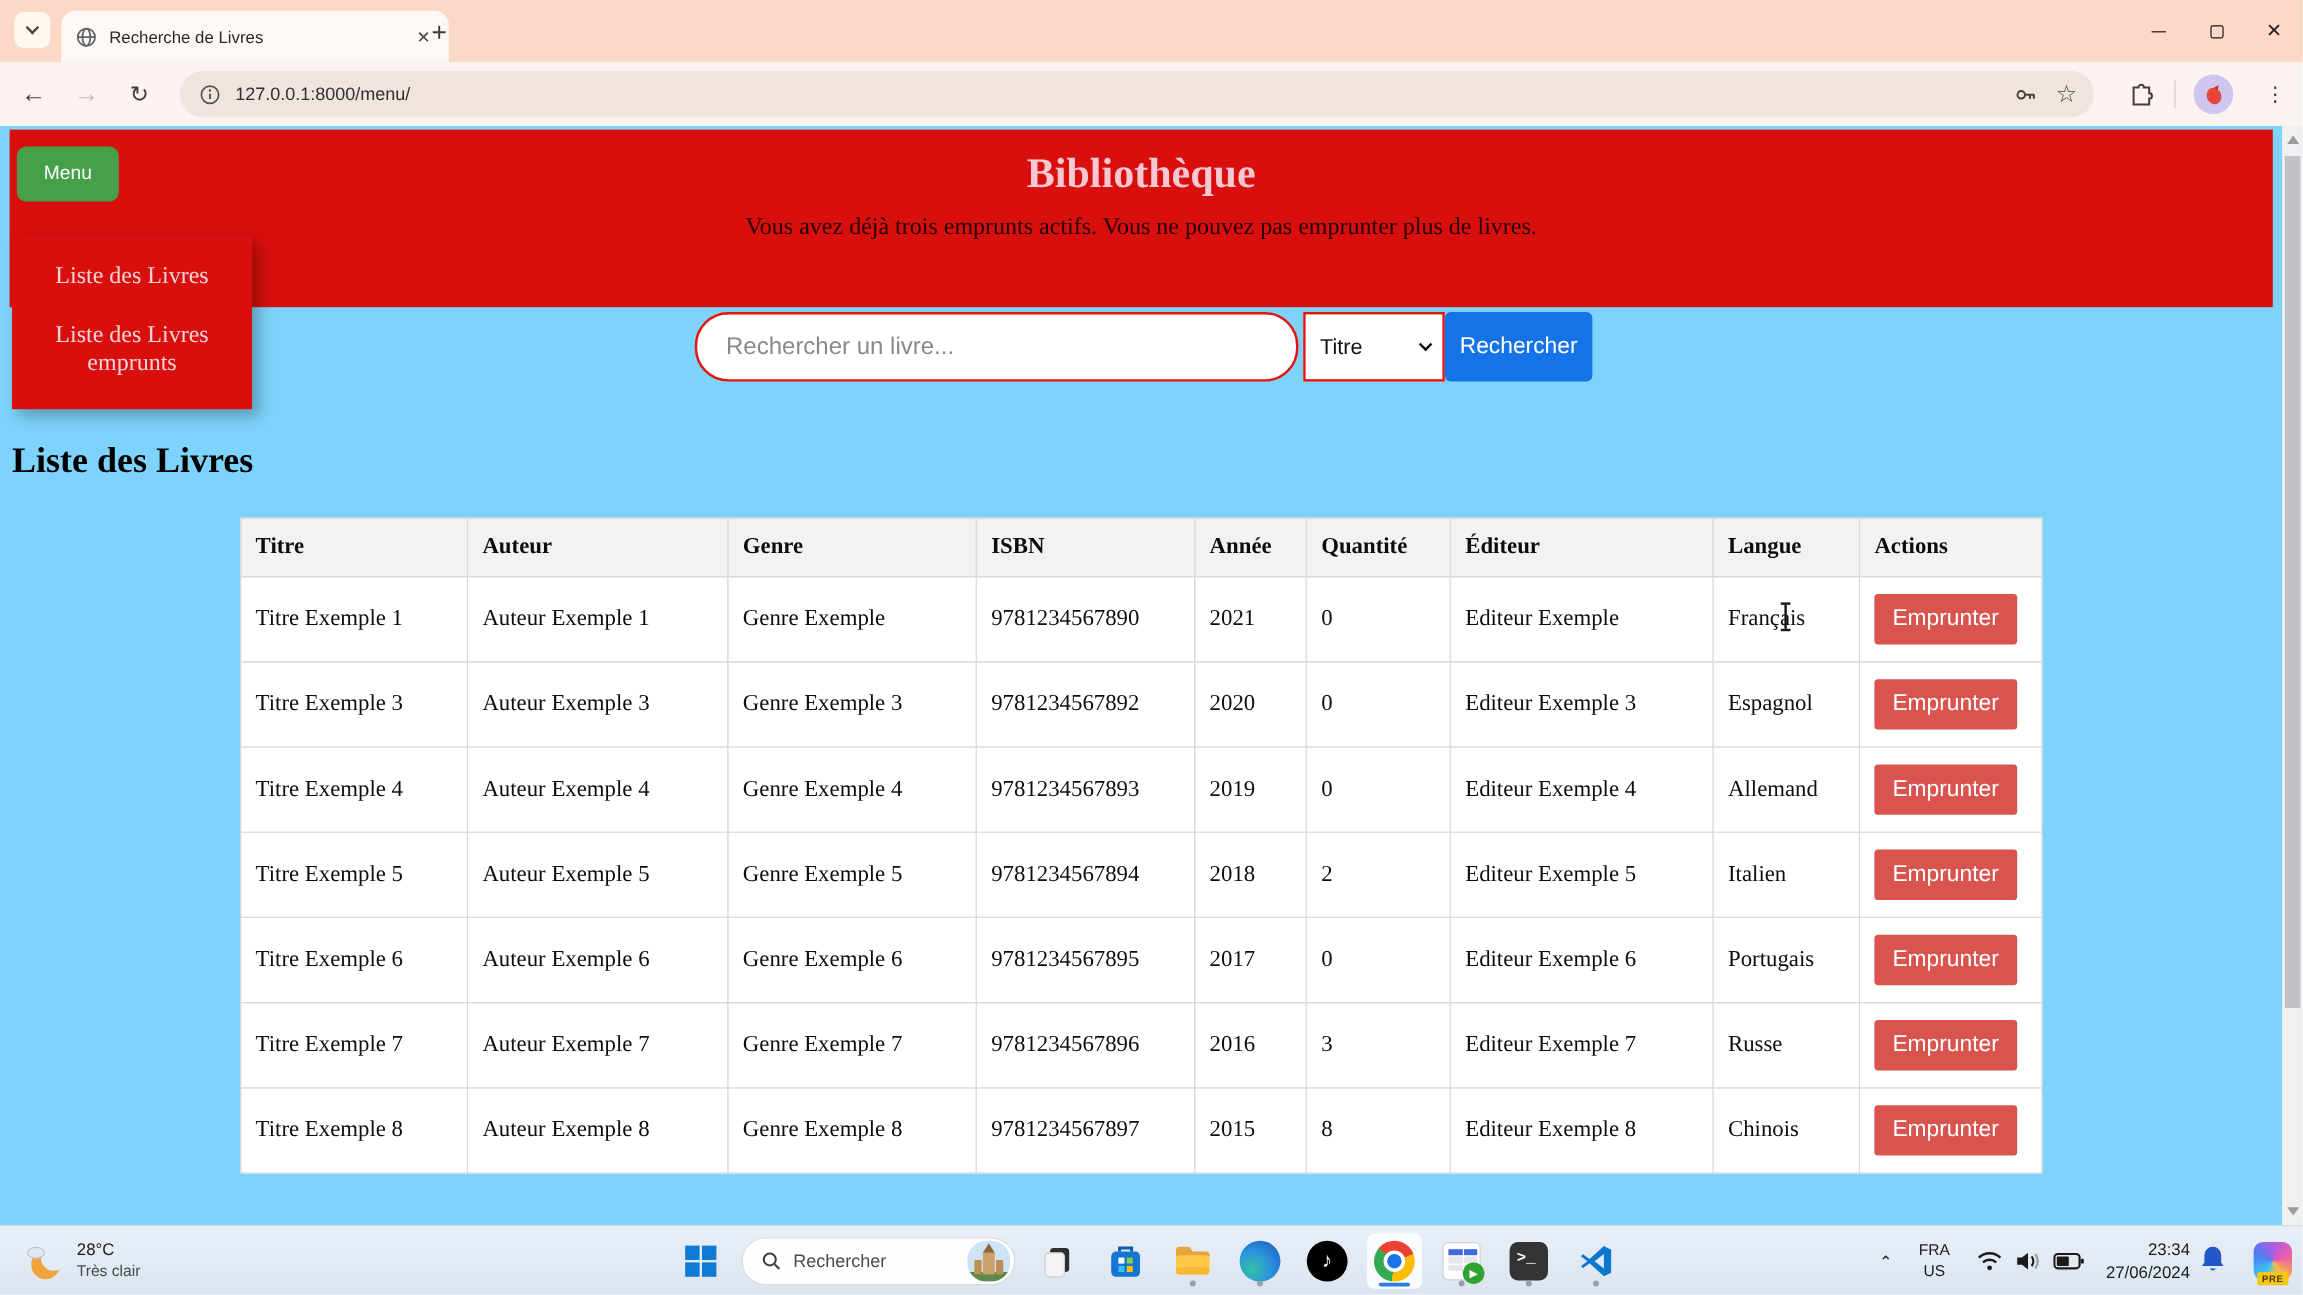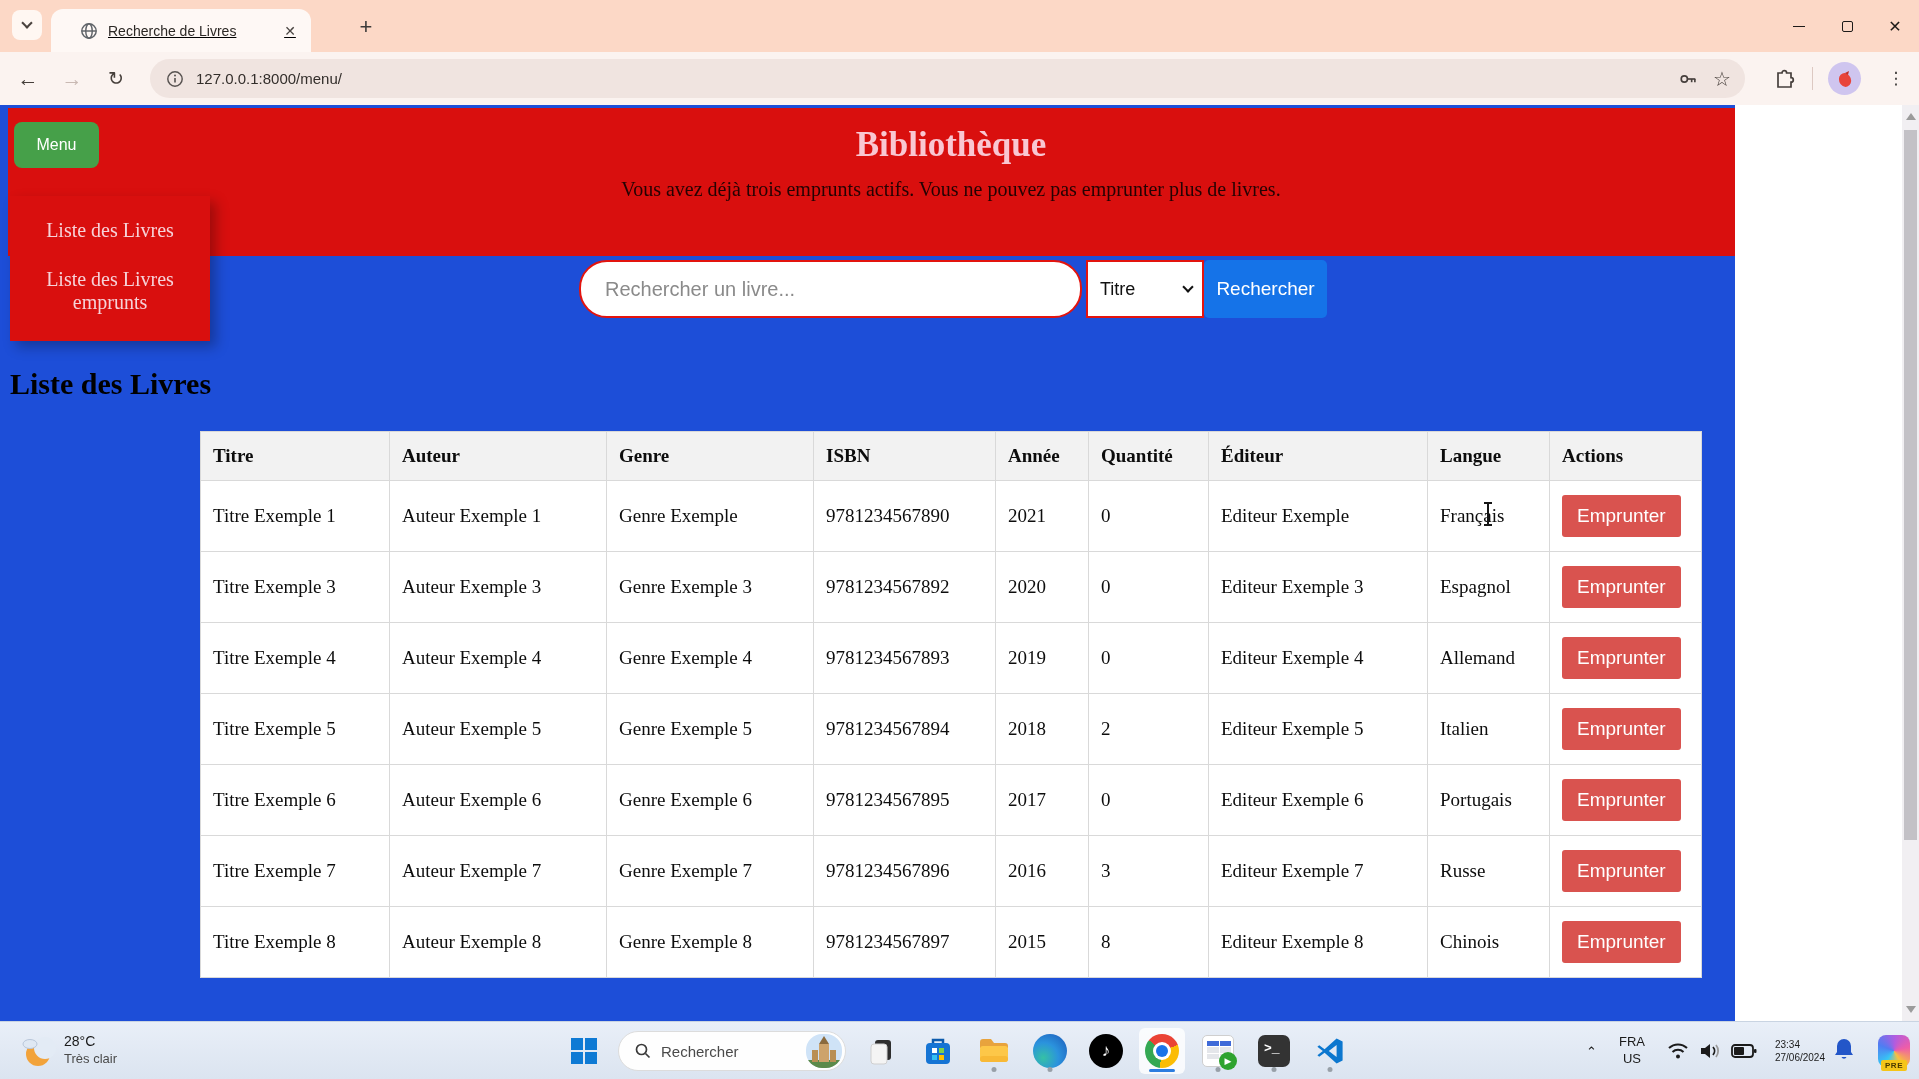--- a/index.html
+++ b/index.html
@@ -3,21 +3,21 @@
 <meta charset="utf-8">
 <style>
   * { margin:0; padding:0; box-sizing:border-box; }
   html,body { width:1919px; height:1079px; overflow:hidden; background:#fff; }
   .screen { position:relative; width:1919px; height:1079px; font-family:"Liberation Sans", sans-serif; overflow:hidden; }
 
   
   .tabstrip { position:absolute; left:0; top:0; width:1919px; height:52px; background:#fcd8c6; }
   .tab-search-btn { position:absolute; left:12px; top:10px; width:30px; height:30px; border-radius:8px; background:#fff7f2; display:flex; align-items:center; justify-content:center; cursor:pointer; }
   .chev-down { width:8px; height:8px; border-right:2px solid #4a423e; border-bottom:2px solid #4a423e; transform:rotate(45deg); margin-top:-4px; }
-  .tab { position:absolute; left:51px; top:9px; width:260px; height:43px; background:#fef8f5; border-radius:12px 12px 0 0; display:flex; align-items:center; padding:0 12px 0 29px;text-decoration:underline; }
+  .tab { position:absolute; left:51px; top:9px; width:323px; height:43px; background:#fef8f5; border-radius:12px 12px 0 0; display:flex; align-items:center; padding:0 12px 0 12px; }
   .globe-icon { width:18px; height:18px; flex:0 0 18px; }
   .tab-title { flex:1; margin-left:10px; font-size:14px; color:#2c2825; white-space:nowrap; overflow:hidden; }
   .tab-close { width:18px; height:18px; font-size:14px; color:#4a4542; display:flex; align-items:center; justify-content:center; border-radius:50%; cursor:pointer; }
   .newtab { position:absolute; left:352px; top:13px; width:28px; height:28px; font-size:22px; color:#3c3a39; display:flex; align-items:center; justify-content:center; border-radius:50%; cursor:pointer; }
   .wincontrols { position:absolute; right:0; top:0; height:52px; display:flex; }
   .winbtn { width:48px; height:52px; display:flex; align-items:center; justify-content:center; color:#1d1a18; cursor:pointer; }
   .min-glyph { display:block; width:12px; height:0; border-top:1.6px solid #1d1a18; }
   .restore-glyph { position:relative; display:block; width:11px; height:11px; border:1.4px solid #1d1a18; border-radius:2px; background:#fcd8c6; }
   .restore-glyph::before { content:""; position:absolute; left:2px; top:-5px; width:11px; height:11px; border:1.4px solid #1d1a18; border-radius:2px; z-index:-1; }
   .close-glyph { font-size:16px; }
@@ -32,21 +32,21 @@
   .info-icon { width:18px; height:18px; flex:0 0 18px; }
   .url-text { margin-left:12px; font-size:15px; color:#332e2b; flex:1; }
   .key-icon { width:22px; height:22px; margin-right:14px; }
   .star-icon { font-size:20px; color:#4a423e; cursor:pointer; }
   .ext-icon { position:absolute; left:1772px; top:14px; width:24px; height:24px; cursor:pointer; }
   .toolbar-sep { position:absolute; left:1812px; top:15px; width:1px; height:23px; background:#ddc9c2; }
   .avatar { position:absolute; left:1828px; top:10px; width:33px; height:33px; border-radius:50%; background:#cfc5ef; display:flex; align-items:center; justify-content:center; cursor:pointer; overflow:hidden; }
   .more-dots { position:absolute; left:1884px; top:14px; width:24px; height:24px; font-size:17px; color:#3c3a39; display:flex; align-items:center; justify-content:center; cursor:pointer; }
 
   
-  .page { position:absolute; left:0; top:105px; width:1735px; height:916px; background:#1d4ed8; overflow:hidden; font-family:"Liberation Serif", serif; }
+  .page { position:absolute; left:0; top:105px; width:1902px; height:916px; background:#7dd3fc; overflow:hidden; font-family:"Liberation Serif", serif; }
   .red-header { position:absolute; left:8px; top:3px; width:1886px; height:148px; background:var(--header_red,#d90f0e); }
   .site-title { margin-top:17px; text-align:center; font-size:35px; font-weight:bold; color:#f9c7d2; }
   .site-subtitle { margin-top:13px; text-align:center; font-size:20px; color:#240303; }
   .menu-btn { position:absolute; left:6px; top:14px; width:85px; height:46px; background:var(--menu_green,#46a049); color:#fff; border:none; border-radius:8px; font-family:"Liberation Sans",sans-serif; font-size:16px; cursor:pointer; }
   .dropdown { position:absolute; left:10px; top:91px; width:200px; background:var(--header_red,#d90f0e); box-shadow:6px 6px 12px rgba(0,0,0,0.28); display:flex; flex-direction:column; padding:10px 0 14px 0; z-index:5; }
   .dd-item { padding:13px 10px; text-align:center; font-size:20px; color:#f6d2d8; cursor:pointer; line-height:1.15; }
 
   .search-row { position:absolute; left:579px; top:155px; height:58px; display:flex; align-items:flex-start; }
   .search-input { width:503px; height:58px; border:2px solid #e3140e; border-radius:28px; padding:0 24px; font-family:"Liberation Sans",sans-serif; font-size:20px; color:#333; outline:none; }
   .search-input::placeholder { color:#8a8a8a; }
@@ -98,21 +98,21 @@
   .dbplay { position:relative; width:32px; height:32px; border-radius:5px; background:#fff; border:1px solid #cfcfcf; }
   .dbplay .grid { position:absolute; left:4px; top:5px; width:24px; height:18px; display:grid; grid-template-columns:1fr 1fr; grid-template-rows:1fr 1fr 1fr; gap:1px; }
   .dbplay .grid i { background:#e4e6ea; } .dbplay .grid i.b { background:#3f6ad8; }
   .dbplay .play { position:absolute; right:-4px; bottom:-4px; width:18px; height:18px; border-radius:50%; background:#2fa32f; color:#fff; font-size:9px; display:flex; align-items:center; justify-content:center; }
   .copilot { position:relative; width:32px; height:32px; border-radius:8px; background:conic-gradient(from 220deg, #37c6f4, #4f7df2, #b05ce0, #ef5da8, #f8c13e, #37c6f4); }
   .copilot .pre { position:absolute; left:50%; transform:translateX(-50%); bottom:-4px; background:#f5c518; color:#4a3a00; font-size:8px; font-weight:bold; padding:1px 4px; border-radius:2px; letter-spacing:0.5px; }
   .tb-tray { position:absolute; right:0; top:0; height:58px; display:flex; align-items:center; }
   .tray-chev { font-size:13px; color:#1b1b1b; margin-right:22px; cursor:pointer; }
   .lang { text-align:center; font-size:13px; color:#1b1b1b; line-height:1.3; margin-right:22px; cursor:pointer; }
   .tray-icons { display:flex; align-items:center; gap:10px; margin-right:18px; cursor:pointer; }
-  .clock { font-size:10px; color:#1b1b1b; line-height:1.35; margin-right:8px; cursor:pointer; }
+  .clock { text-align:right; font-size:14px; color:#1b1b1b; line-height:1.35; margin-right:8px; cursor:pointer; }
   .bell-wrap { margin-right:14px; cursor:pointer; }
 </style>
 </head>
 <body>
 
 <div class="screen">
 
   <div class="tabstrip">
     <div class="tab-search-btn">
         <span class="chev-down"></span>

